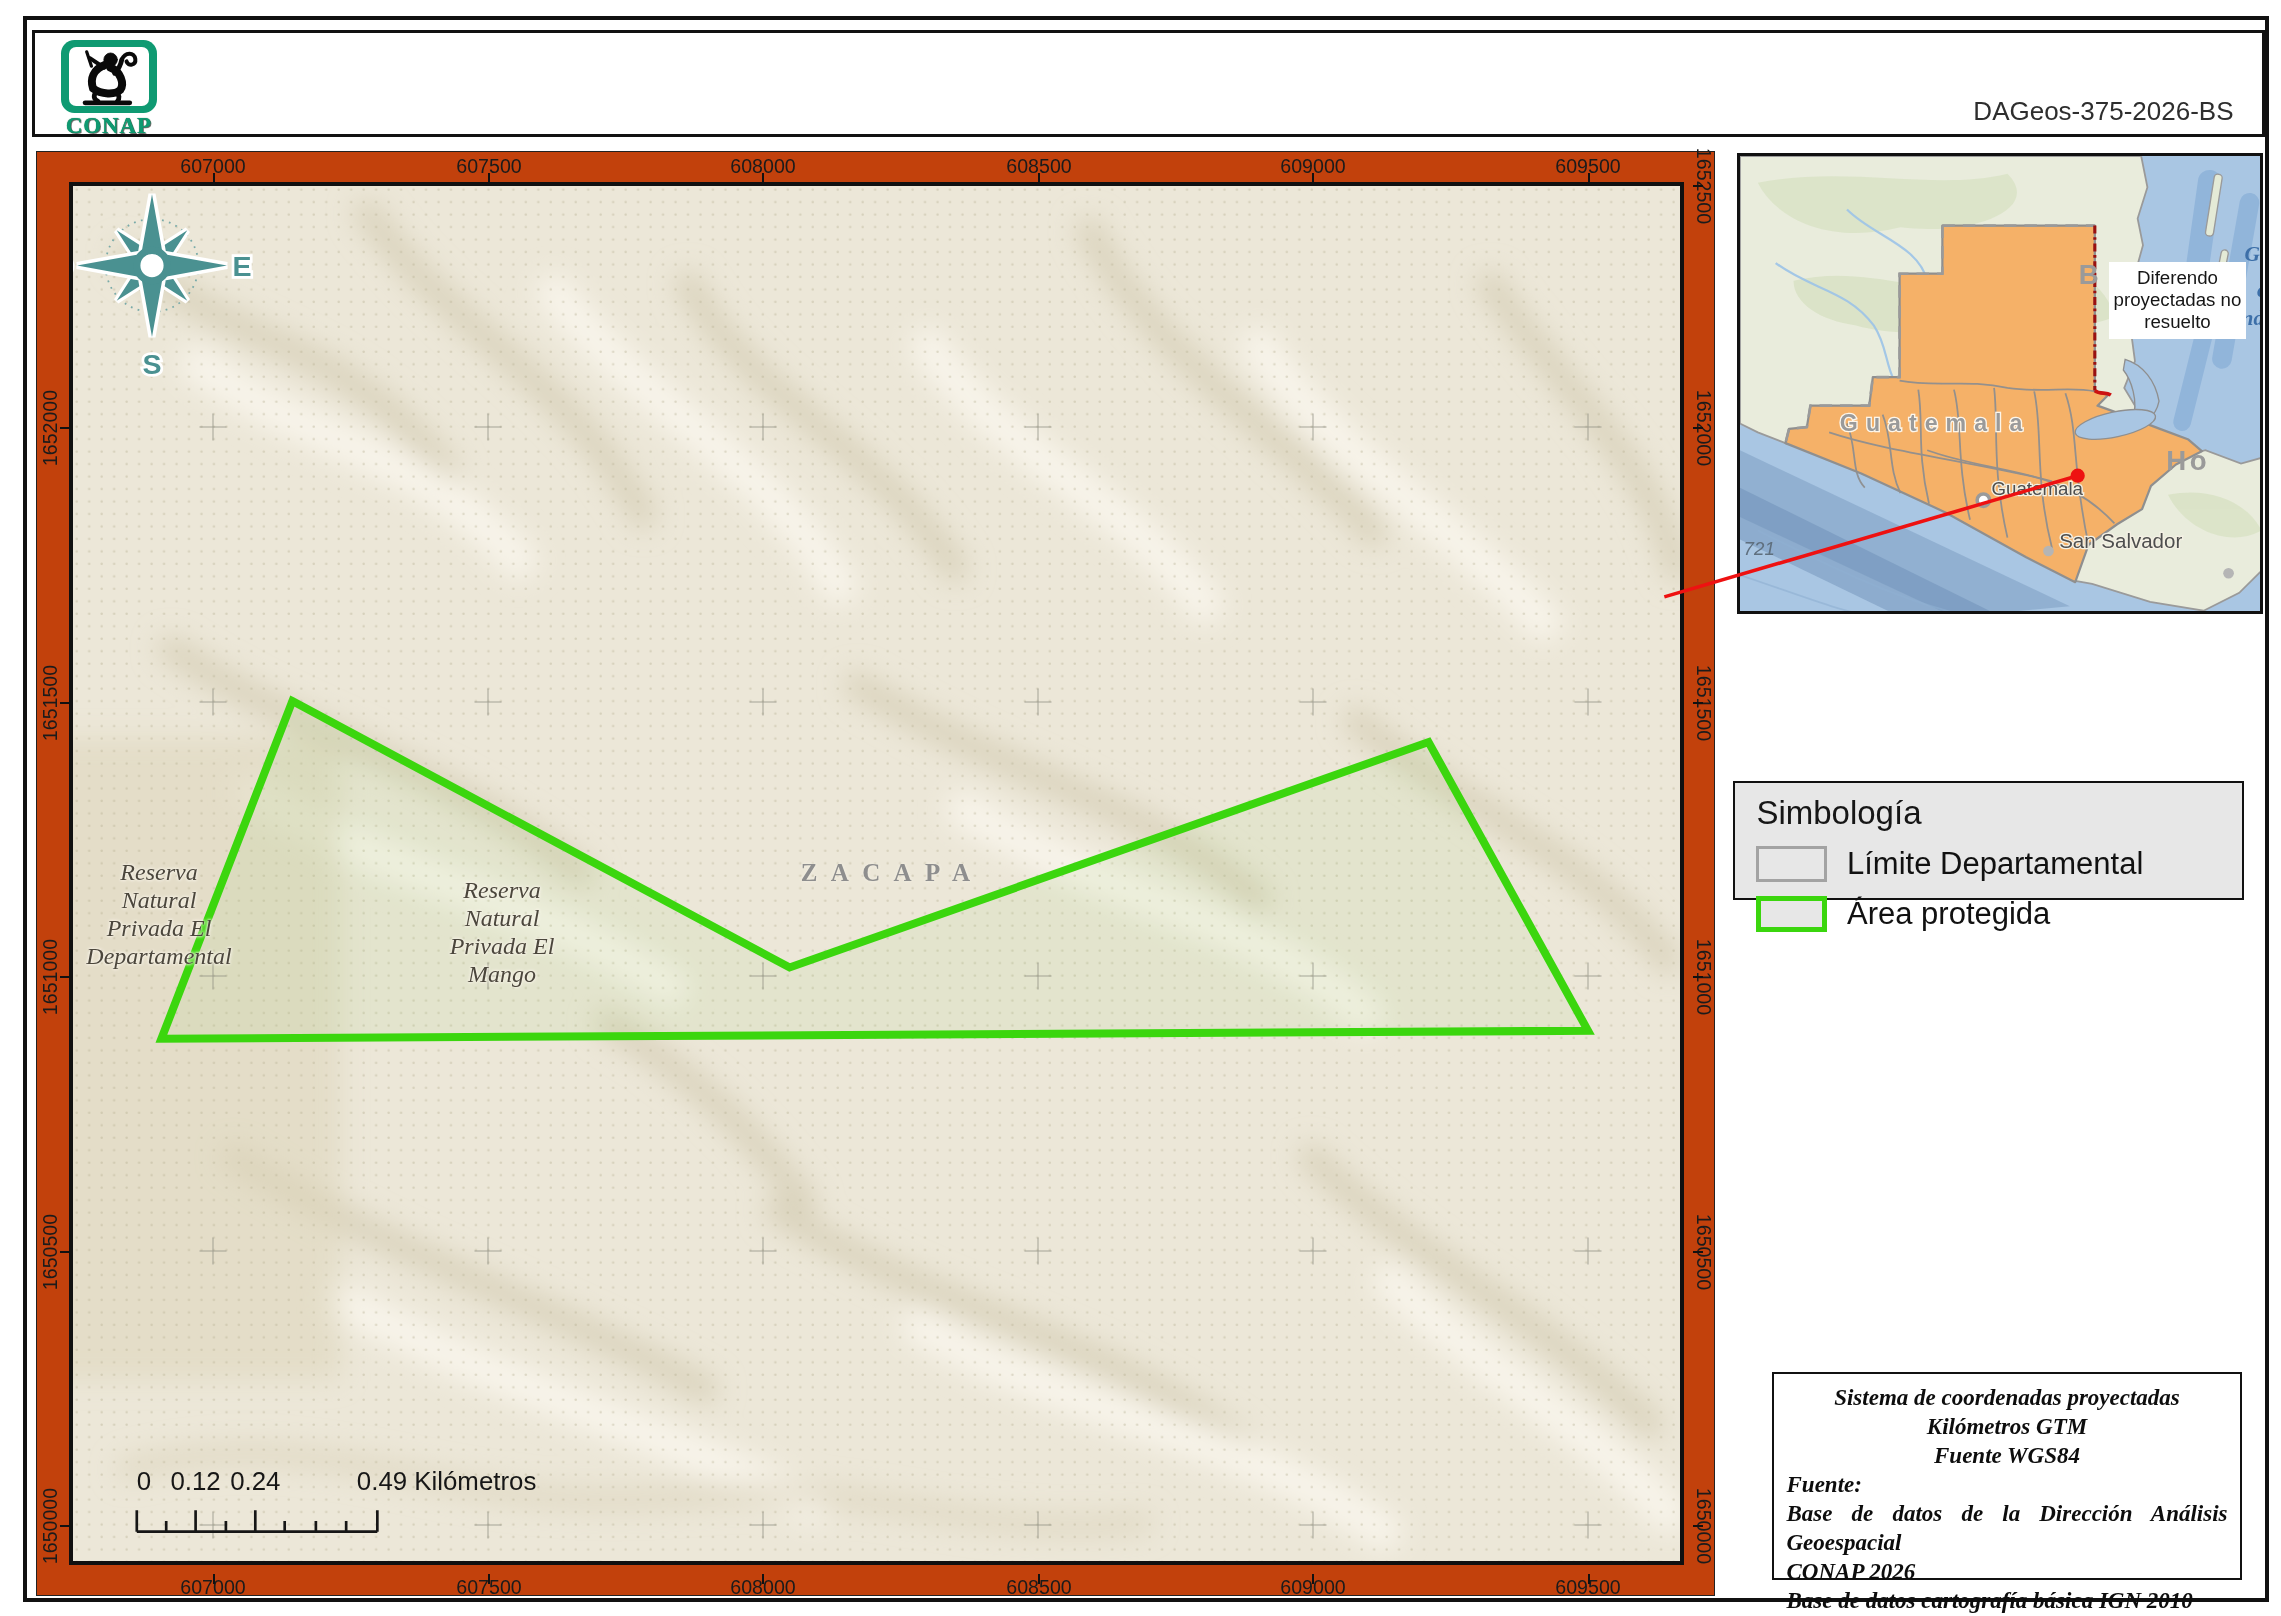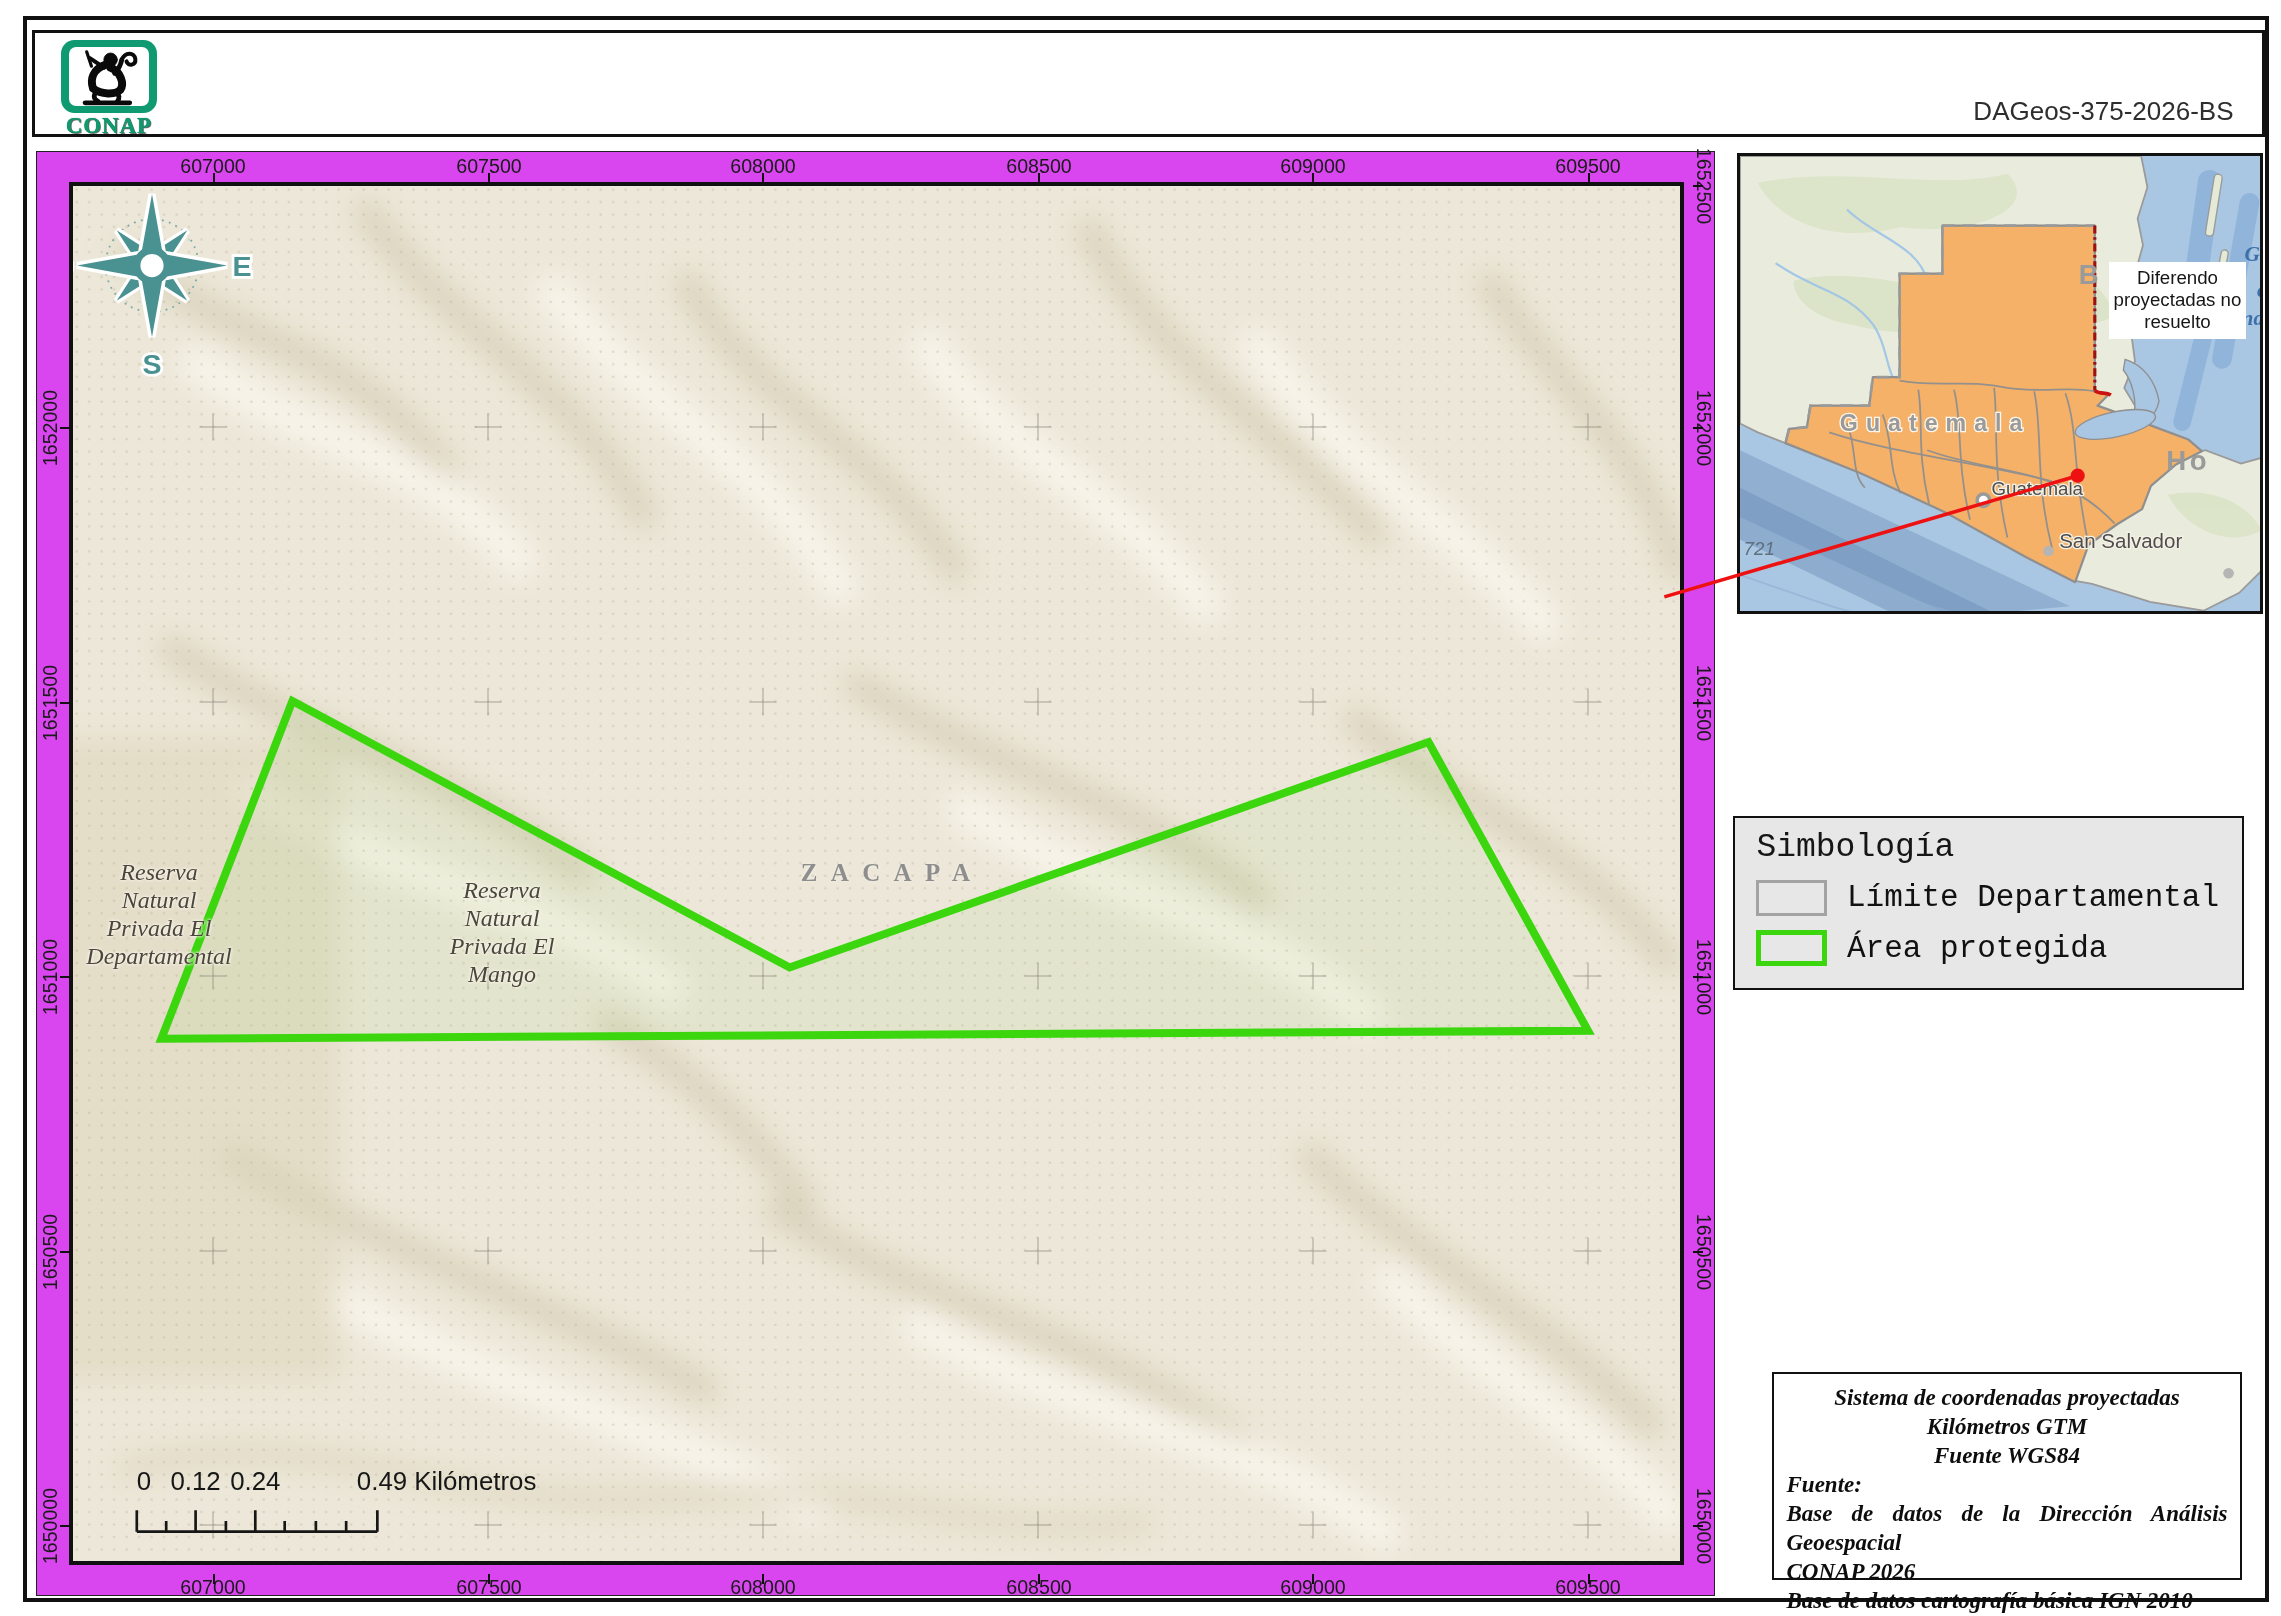--- a/index.html
+++ b/index.html
@@ -16,21 +16,21 @@
   .logo{position:absolute;left:21.4px;top:7.1px;width:105px;height:96px;text-align:center;}
   .logo-badge{position:relative;margin:0 auto;width:96px;height:73px;background:var(--conap-green);border-radius:13.4px;}
   .logo-inner{position:absolute;left:8px;top:7.1px;width:80px;height:59px;background:#fff;border-radius:7.1px;}
   .logo-word{font-family:"Liberation Serif",serif;font-weight:bold;font-size:23px;color:var(--conap-green);
              text-shadow:0 0 0.9px #063, 0.9px 0.9px 0 rgba(0,0,0,.55);letter-spacing:0.9px;}
   .map-title{position:absolute;left:0;top:34px;width:100%;text-align:center;font-size:42px;color:var(--title-green);
              font-weight:500;letter-spacing:0.4px;}
   .doc-code{position:absolute;right:28.5px;bottom:7.1px;font-size:26px;color:#2e2e2e;}
 
   
-  .map-frame{position:absolute;left:36px;top:151px;width:1679px;height:1445px;background:#d946ef;border:1.8px solid #222;}
+  .map-frame{position:absolute;left:36px;top:151px;width:1679px;height:1445px;background:#c2410c;border:1.8px solid #222;}
   .map-content{position:absolute;left:32px;top:30px;width:1615px;height:1383px;border:4.5px solid #101010;
                background:#ece7d8;overflow:hidden;}
   .axis-label{position:absolute;font-size:19.6px;color:#1b1b1b;white-space:nowrap;transform:translate(-50%,-50%);}
   .axis-label.v-left{transform:translate(-50%,-50%) rotate(-90deg);}
   .axis-label.v-right{transform:translate(-50%,-50%) rotate(90deg);}
   .tick{position:absolute;background:#111;}
   .cross{position:absolute;width:27px;height:27px;transform:translate(-50%,-50%);opacity:.75;}
   .cross::before{content:"";position:absolute;left:0;top:12.5px;width:27px;height:1.8px;background:#8d8d82;}
   .cross::after{content:"";position:absolute;left:12.5px;top:0;width:1.8px;height:27px;background:#8d8d82;}
 
@@ -59,21 +59,21 @@
   .inset .country{font-family:"Liberation Sans",sans-serif;font-weight:bold;font-size:26px;fill:#9a9a9a;letter-spacing:9px;
                   paint-order:stroke;stroke:#fdf6ea;stroke-width:3px;}
   .inset .city{font-family:"Liberation Sans",sans-serif;font-size:21px;fill:#4e4e4e;paint-order:stroke;stroke:#f4f0e4;stroke-width:3px;}
   .inset .partial{font-family:"Liberation Sans",sans-serif;font-weight:bold;font-size:31px;fill:#9a9a9a;letter-spacing:4px;}
   .inset .water{font-family:"Liberation Serif",serif;font-weight:bold;font-style:italic;font-size:24px;fill:#3d6fa8;}
   .inset .depth{font-family:"Liberation Sans",sans-serif;font-style:italic;font-size:21px;fill:#5f6f7e;}
   .disclaimer{position:absolute;left:369px;top:94px;width:137px;background:#fff;padding:5.3px 3.6px;text-align:center;
               font-size:18.7px;line-height:22px;color:#161616;margin-top:12px;}
 
   
-  .legend{position:absolute;left:1733px;top:816px;width:511px;height:174px;background:#e7e7e7;border:2.7px solid #111;padding:10.7px 21.4px;font-family:Liberation Mono, monospace;}
+  .legend{position:absolute;left:1733px;top:781px;width:511px;height:119px;background:#e7e7e7;border:2.7px solid #111;padding:10.7px 21.4px;}
   .legend-title{font-size:33px;color:#161616;}
   .legend-row{display:flex;align-items:center;margin-top:14.3px;}
   .legend-swatch{width:71px;height:36px;margin-right:19.6px;flex:0 0 auto;}
   .legend-text{font-size:31px;color:#111;white-space:nowrap;}
 
   
   .credits{position:absolute;left:1772px;top:1372px;width:470px;height:208px;background:#fff;border:2.7px solid #111;
            padding:9px 12.5px;font-family:"Liberation Serif",serif;font-weight:bold;font-style:italic;
            font-size:23px;line-height:29px;color:#0d0d0d;}
   .credits .c{text-align:center;}

